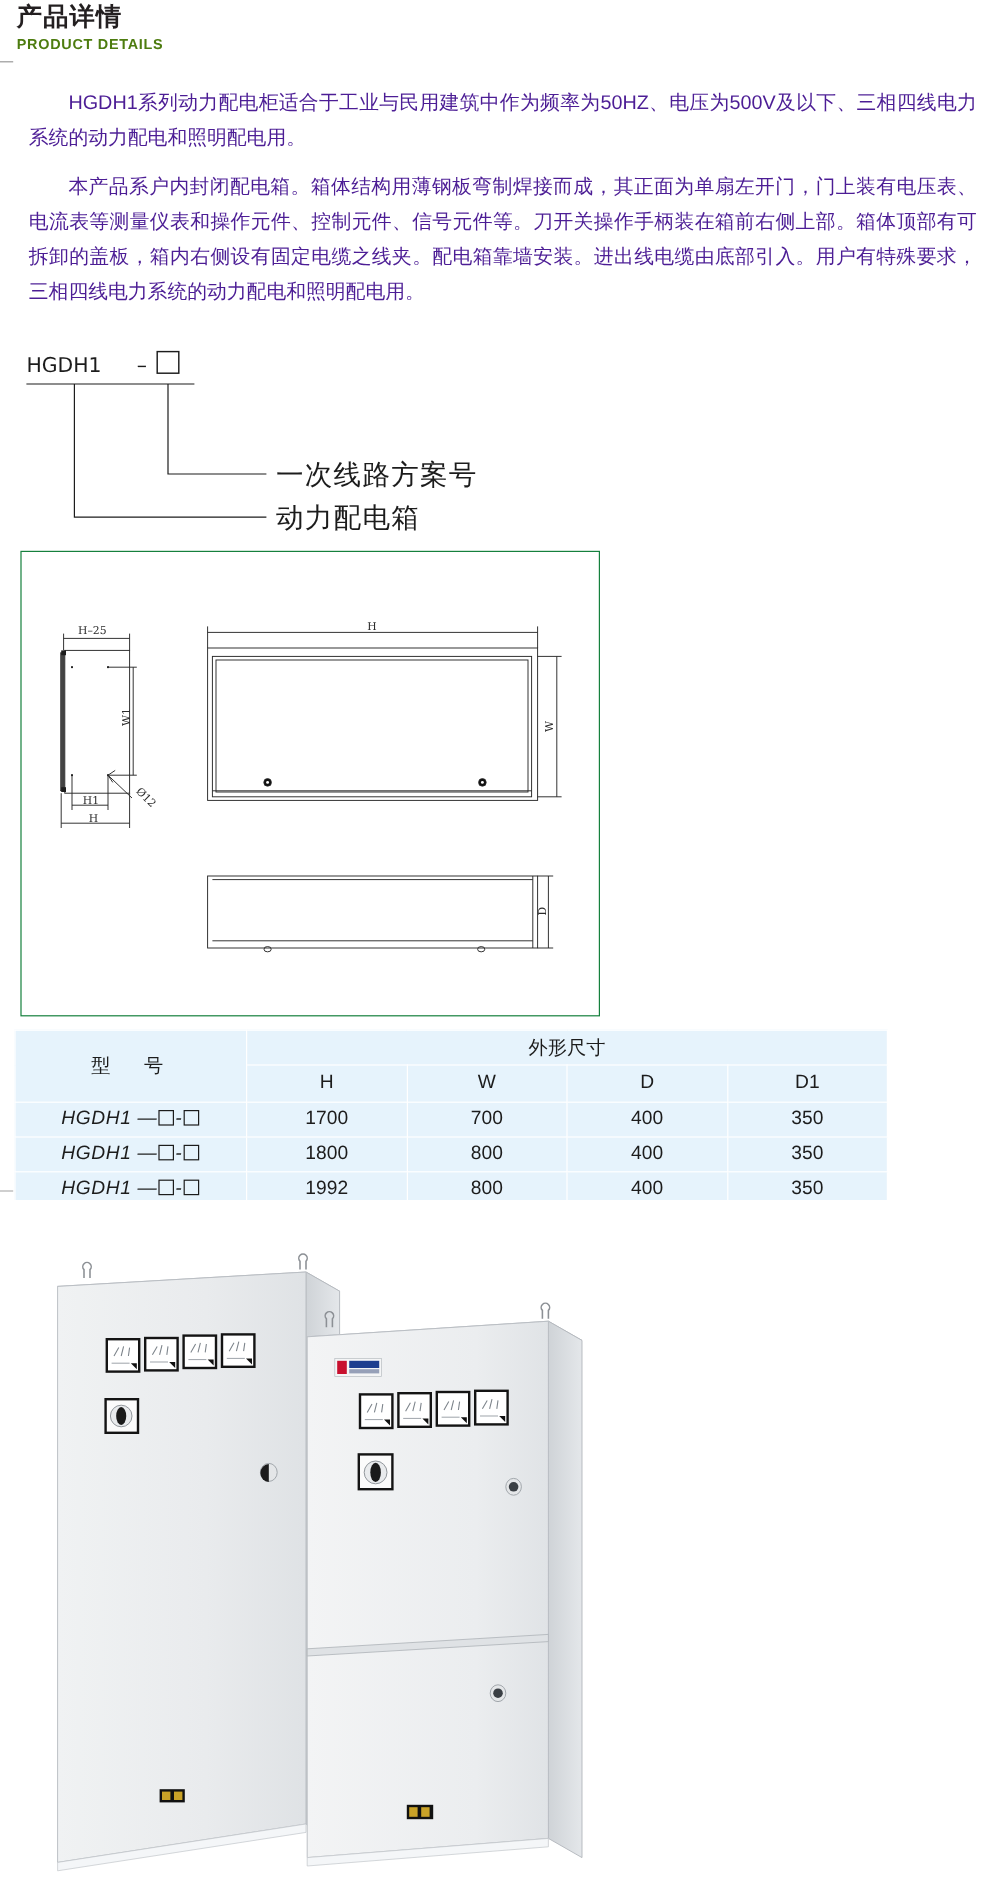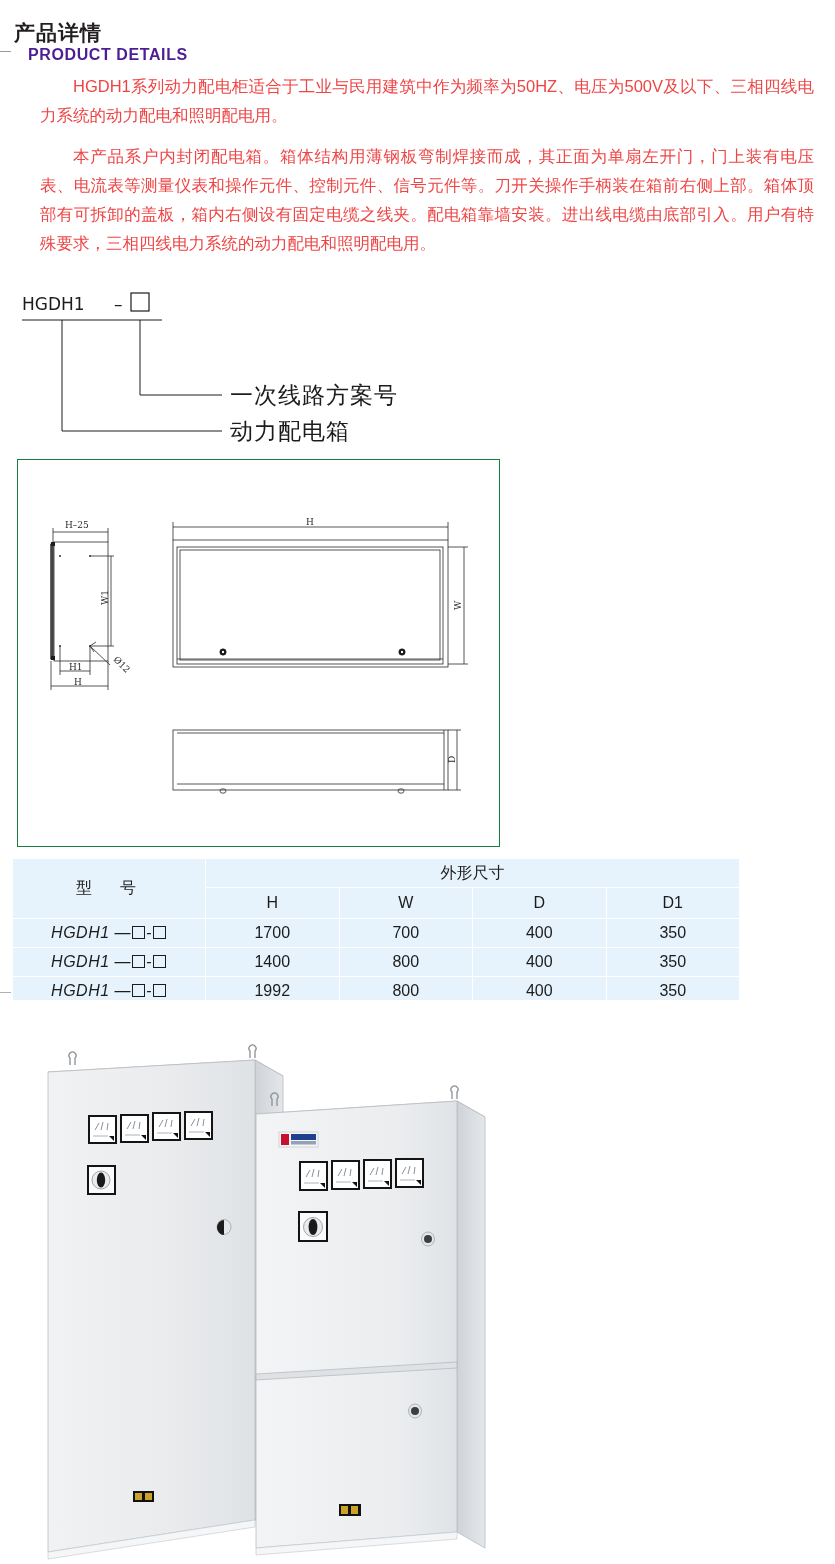--- a/index.html
+++ b/index.html
@@ -15,36 +15,36 @@
     font-family: "Liberation Sans", "DejaVu Sans", sans-serif;
     color: #231f20;
     overflow: hidden;
   }
 
   
   .header {
     position: absolute;
     left: 0; top: 0;
     width: 835px;
-    padding-top: 20px;
+    padding-top: 2px;
   }
   .header-cn {
     font-size: 21px;
     font-weight: bold;
     letter-spacing: 1px;
     color: #231f20;
     margin-left: 14px;
     line-height: 26px;
   }
   .header-en {
-    font-size: 16px;
+    font-size: 12px;
     font-weight: bold;
     letter-spacing: 0.6px;
-    color: #4c1d95;
-    margin-left: 28px;
+    color: #4d7c0f;
+    margin-left: 14px;
     line-height: 18px;
   }
   .header-rule {
     position: absolute;
     left: 0px;
     top: 51px;
     width: 11px;
     height: 1px;
     background: #9a9a9a;
   }
@@ -53,22 +53,22 @@
   .para-wrap {
     position: absolute;
     left: 24px;
     top: 72px;
     width: 790px;
   }
   .para {
     font-size: 16.5px;
     line-height: 29px;
     text-indent: 2em;
-    color: #ef4444;
-    margin: 0 0 12px 16px;
+    color: #4c1d95;
+    margin: 0 0 12px 0;
     text-align: justify;
     font-family: "Liberation Sans", "DejaVu Sans", sans-serif;
   }
 
   
   .modelcode {
     position: absolute;
     left: 14px;
     top: 288px;
     width: 460px;
@@ -299,21 +299,21 @@
   <tbody>
     <tr>
       <td class="model-cell"><span>HGDH1</span>&nbsp;—<span class="sq"></span>-<span class="sq"></span></td>
       <td class="val-cell">1700</td>
       <td class="val-cell">700</td>
       <td class="val-cell">400</td>
       <td class="val-cell">350</td>
     </tr>
     <tr>
       <td class="model-cell"><span>HGDH1</span>&nbsp;—<span class="sq"></span>-<span class="sq"></span></td>
-      <td class="val-cell">1400</td>
+      <td class="val-cell">1800</td>
       <td class="val-cell">800</td>
       <td class="val-cell">400</td>
       <td class="val-cell">350</td>
     </tr>
     <tr>
       <td class="model-cell"><span>HGDH1</span>&nbsp;—<span class="sq"></span>-<span class="sq"></span></td>
       <td class="val-cell">1992</td>
       <td class="val-cell">800</td>
       <td class="val-cell">400</td>
       <td class="val-cell">350</td>

